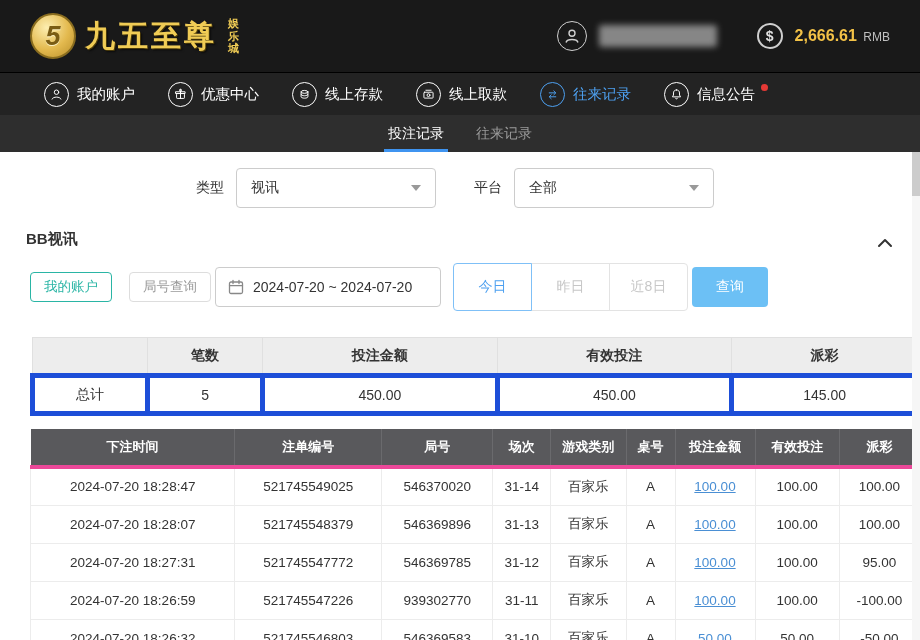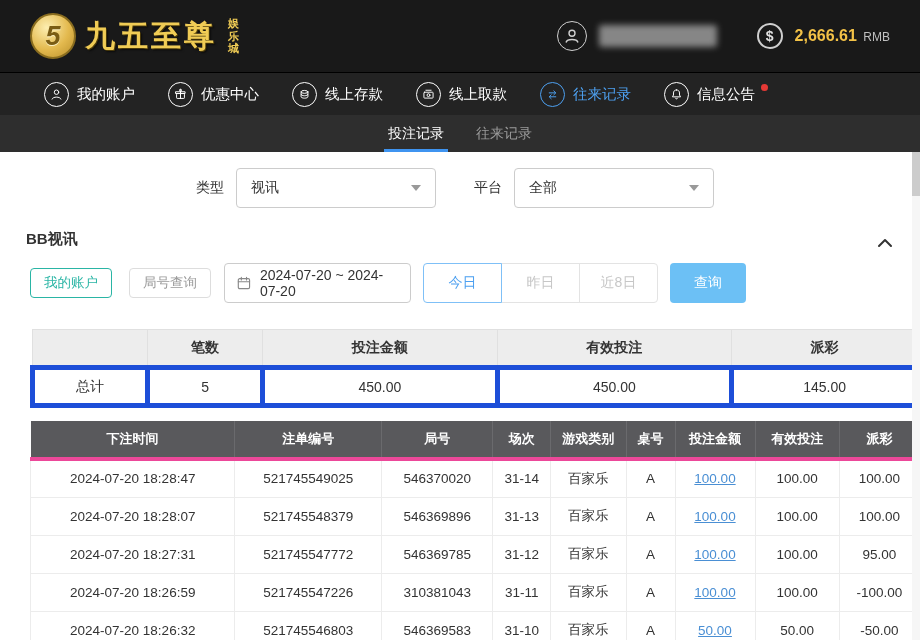--- a/index.html
+++ b/index.html
@@ -66,31 +66,31 @@
     padding:16px 26px 8px 26px; }
   .section-title { font-size:15px; font-weight:bold; color:#333; }
   .chev-up { cursor:pointer; display:flex; }
 
   
   .query-bar { display:flex; align-items:center; padding:6px 0 4px 30px; }
   .btn { border-radius:4px; background:#fff; font-size:13.5px; cursor:pointer;
     display:flex; align-items:center; justify-content:center; }
   .btn-teal { border:1px solid #2ab5a5; color:#2ab5a5; height:30px; padding:0 13px; }
   .btn-gray { border:1px solid #ddd; color:#999; height:30px; padding:0 13px; margin-left:17px; }
-  .date-box { height:40px; width:187px; border:1px solid #ccc; border-radius:4px;
+  .date-box { height:40px; width:226px; border:1px solid #ccc; border-radius:4px;
     display:flex; align-items:center; gap:9px; padding:16px 12px; font-size:14px;
-    color:#333; margin-left:13px; cursor:pointer; background:#fff; }
+    color:#333; margin-left:4px; cursor:pointer; background:#fff; }
   .seg { display:flex; margin-left:12px; }
-  .seg .btn { width:79px; height:40px; font-size:14px; border-radius:0; }
+  .seg .btn { width:79px; height:48px; font-size:14px; border-radius:0; }
   .seg .btn:first-child { border-radius:4px 0 0 4px; }
   .seg .btn:last-child { border-radius:0 4px 4px 0; }
   .seg-active { border:1px solid #7fc0f7; color:#4da0f0; position:relative; z-index:1; }
   .seg-idle { border:1px solid #e3e3e3; color:#c7c7c7; margin-left:-1px; }
   .btn-search { width:76px; height:40px; background:#6cc0f5; color:#fff; border:none;
-    font-size:14px; margin-left:12px; }
+    font-size:14px; margin-left:4px; }
 
   
   table { border-collapse:collapse; }
   .summary-table { width:890px; margin:22px 0 0 30px; font-size:14px; table-layout:fixed; }
   .summary-table th { background:#ededed; height:38px; font-weight:bold; color:#333;
     border:1px solid #e0e0e0; text-align:center; }
   .summary-table td { height:38px; background:#fff; border:5px solid #1d4ed8;
     text-align:center; color:#333; }
 
   
@@ -334,21 +334,21 @@
             <td>31-12</td>
             <td>百家乐</td>
             <td>A</td>
             <td><span class="amt-link">100.00</span></td>
             <td>100.00</td>
             <td>95.00</td>
           </tr>
           <tr>
             <td>2024-07-20 18:26:59</td>
             <td>521745547226</td>
-            <td>310381043</td>
+            <td>939302770</td>
             <td>31-11</td>
             <td>百家乐</td>
             <td>A</td>
             <td><span class="amt-link">100.00</span></td>
             <td>100.00</td>
             <td class="neg">-100.00</td>
           </tr>
           <tr>
             <td>2024-07-20 18:26:32</td>
             <td>521745546803</td>

